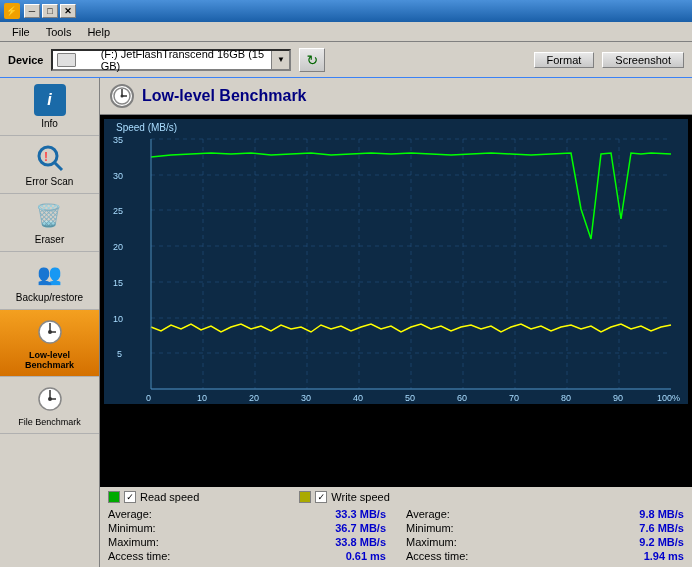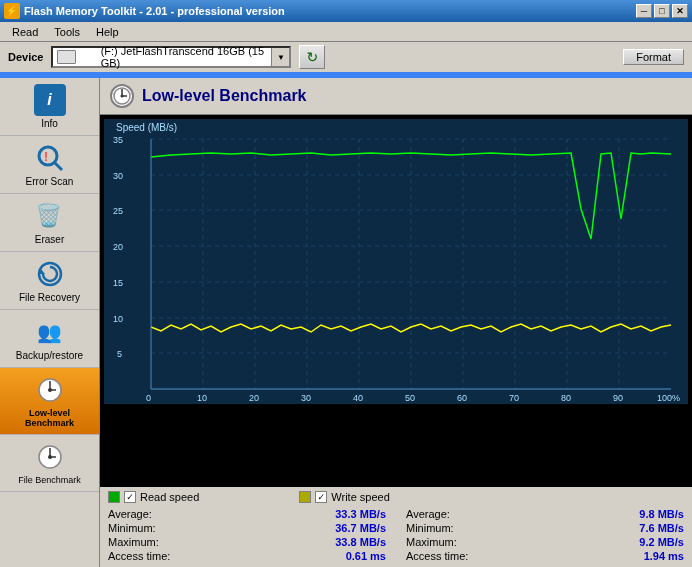--- a/index.html
+++ b/index.html
@@ -41,21 +41,21 @@
       cursor: pointer;
     }
 
     
     .device-bar {
       background: #d4d0c8;
       height: 36px;
       display: flex;
       align-items: center;
       padding: 4px 8px;
-      border-bottom: 6px solid #3b82f6;
+      border-bottom: 1px solid #3b82f6;
       gap: 8px;
     }
     .device-label { font-size: 11px; font-weight: bold; }
     .device-select-wrapper {
       display: flex;
       align-items: center;
       border: 2px inset #808080;
       background: white;
       height: 22px;
       width: 240px;
@@ -217,46 +217,46 @@
       position: relative;
       margin-right: 4px;
       vertical-align: middle;
     }
   </style>
 </head>
 <body>
 
 <div class="title-bar">
   <div class="title-bar-icon">⚡</div>
-  <span class="title-bar-text">Flash Memory Toolkit - 2.01 - professional version</span>
   <div class="title-bar-buttons">
     <div class="title-btn">─</div>
     <div class="title-btn">□</div>
     <div class="title-btn">✕</div>
   </div>
 </div>
 
 <div class="menu-bar">
-  <span class="menu-item">Read</span>
+  <span class="menu-item">File</span>
   <span class="menu-item">Tools</span>
   <span class="menu-item">Help</span>
 </div>
 
 <div class="device-bar">
   <span class="device-label">Device</span>
   <div class="device-select-wrapper">
     <div class="device-select-inner">
       <span class="drive-icon"></span>
       <span>(F:) JetFlashTranscend 16GB (15 GB)</span>
     </div>
     <div class="device-dropdown-arrow">▼</div>
   </div>
   <div class="refresh-btn">↻</div>
   <div class="spacer"></div>
   <button class="action-btn">Format</button>
+  <button class="action-btn">Screenshot</button>
 </div>
 
 <div class="main-content">
 
   <div class="sidebar">
     <div class="sidebar-item">
       <div class="sidebar-icon" style="width:32px;height:32px;background:#1a6aa8;border-radius:4px;display:flex;align-items:center;justify-content:center;color:white;font-style:italic;font-weight:bold;font-size:16px;">i</div>
       <span>Info</span>
     </div>
     <div class="sidebar-item">
@@ -265,30 +265,20 @@
           <circle cx="13" cy="13" r="9" fill="none" stroke="#1a6aa8" stroke-width="3"></circle>
           <line x1="20" y1="20" x2="27" y2="27" stroke="#1a6aa8" stroke-width="3"></line>
           <text x="9" y="18" font-size="12" fill="#ff4444" font-weight="bold">!</text>
         </svg>
       </div>
       <span>Error Scan</span>
     </div>
     <div class="sidebar-item">
       <div class="sidebar-icon" style="width:32px;height:32px;display:flex;align-items:center;justify-content:center;font-size:22px;">🗑️</div>
       <span>Eraser</span>
-    </div>
-    <div class="sidebar-item">
-      <div class="sidebar-icon" style="width:32px;height:32px;display:flex;align-items:center;justify-content:center;">
-        <svg width="28" height="28" viewBox="0 0 28 28">
-          <circle cx="14" cy="14" r="11" fill="none" stroke="#1a6aa8" stroke-width="2.5"></circle>
-          <path d="M14 7 A7 7 0 1 1 7 14" fill="none" stroke="#1a6aa8" stroke-width="2.5"></path>
-          <polygon points="5,9 9,14 3,14" fill="#1a6aa8"></polygon>
-        </svg>
-      </div>
-      <span>File Recovery</span>
     </div>
     <div class="sidebar-item">
       <div class="sidebar-icon" style="width:32px;height:32px;display:flex;align-items:center;justify-content:center;font-size:20px;">👥</div>
       <span>Backup/restore</span>
     </div>
     <div class="sidebar-item active">
       <div class="sidebar-icon" style="width:32px;height:32px;display:flex;align-items:center;justify-content:center;">
         <svg width="28" height="28" viewBox="0 0 28 28">
           <circle cx="14" cy="14" r="11" fill="white" stroke="#888" stroke-width="1.5"></circle>
           <line x1="14" y1="14" x2="14" y2="5" stroke="#333" stroke-width="1.5"></line>

